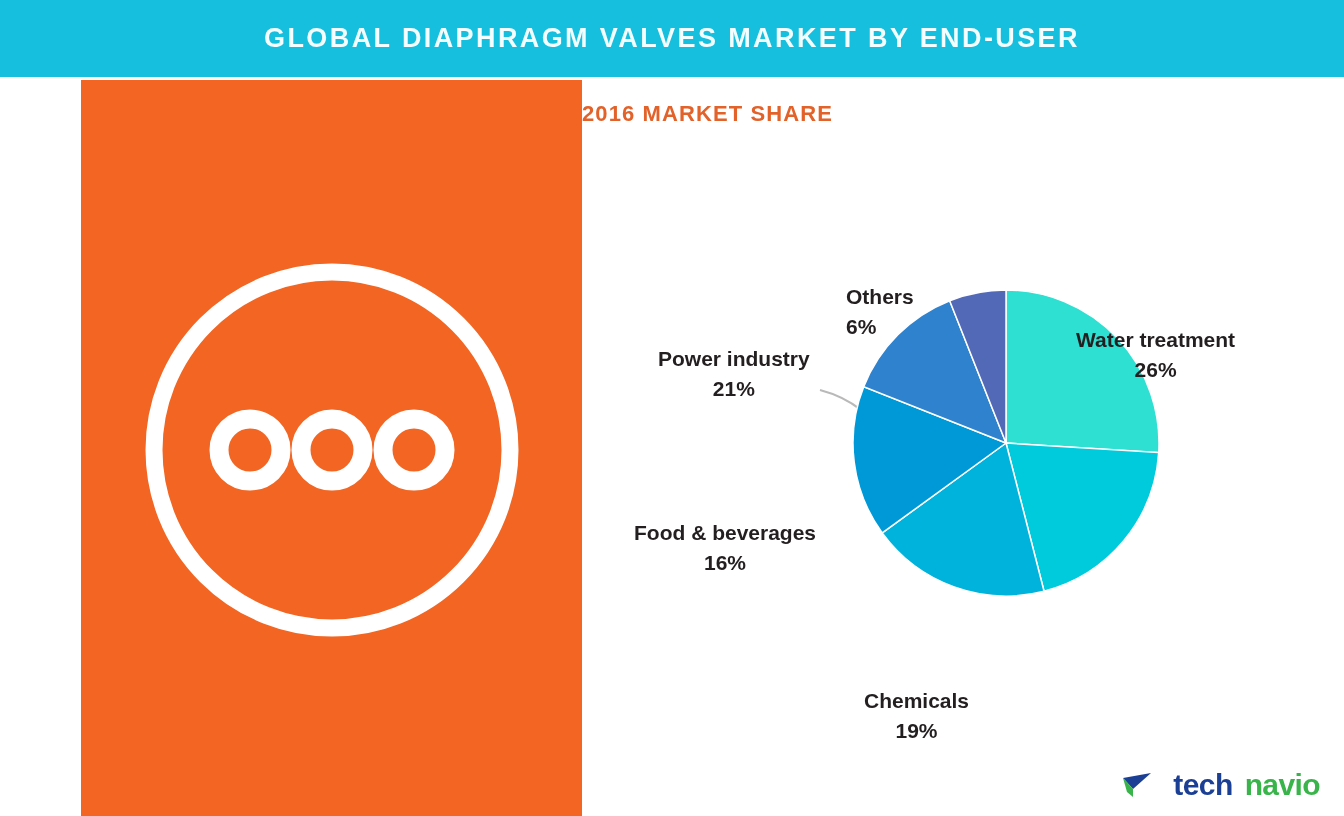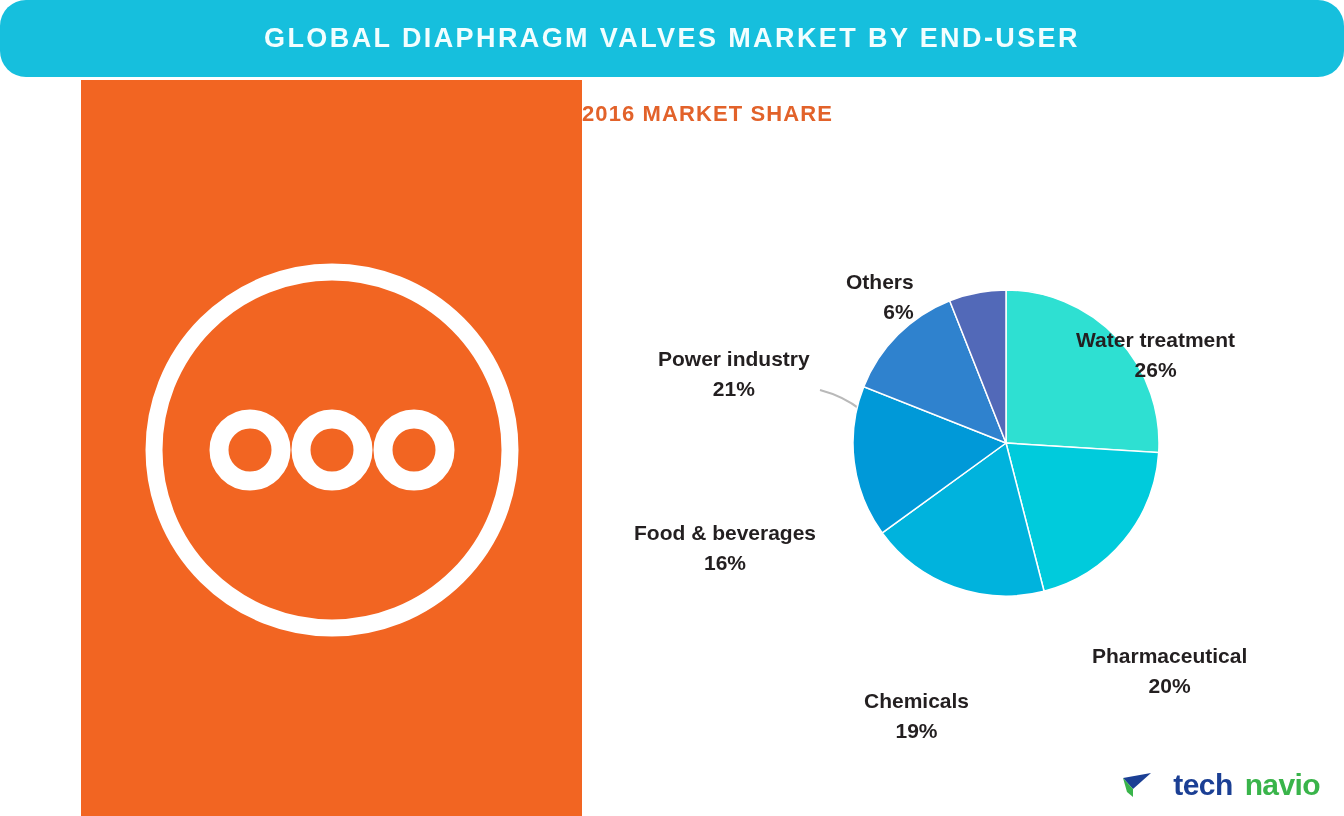--- a/index.html
+++ b/index.html
@@ -20,21 +20,20 @@
   
   .header-band {
     position: absolute;
     left: 0; top: 0;
     width: 1344px;
     height: 77px;
     background: #16bfdd;
     display: flex;
     align-items: center;
     justify-content: center;
-    border-radius: 26px;
   }
   .header-title {
     color: #f2feff;
     font-size: 27px;
     font-weight: 700;
     letter-spacing: 2.4px;
     text-transform: uppercase;
     font-family: "Liberation Sans", sans-serif;
     white-space: nowrap;
   }
@@ -90,21 +89,21 @@
     white-space: nowrap;
   }
   .pie-label .lbl-name { display: block; }
   .pie-label .lbl-val  { display: block; }
 
   .lbl-water        { left: 494px;  top: 248px; text-align: center; }
   .lbl-pharma       { left: 510px;  top: 564px; text-align: center; }
   .lbl-chem         { left: 282px;  top: 609px; text-align: center; }
   .lbl-food         { left: 52px;   top: 441px; text-align: center; }
   .lbl-power        { left: 76px;   top: 267px; text-align: center; }
-  .lbl-others       { left: 264px;  top: 190px; text-align: right; }
+  .lbl-others       { left: 264px;  top: 205px; text-align: left; }
 
   
   .brand {
     position: absolute;
     right: 24px;
     bottom: 16px;
     display: flex;
     align-items: center;
     gap: 18px;
   }
@@ -165,24 +164,20 @@
           <path id="s4" fill="#2f82ce" stroke="#ffffff" stroke-width="1.5" d="M 424 366 L 281.74 309.68 A 153 153 0 0 1 367.68 223.74 Z"></path>
           <path id="s5" fill="#5269b8" stroke="#ffffff" stroke-width="1.5" d="M 424 366 L 367.68 223.74 A 153 153 0 0 1 424.00 213.00 Z"></path>
         </g>
       </svg>
 
       <div class="pie-label lbl-water">
         <span class="lbl-name">Water treatment</span>
         <span class="lbl-val">26%</span>
       </div>
 
-      <div class="pie-label lbl-pharma">
-        <span class="lbl-name">Pharmaceutical</span>
-        <span class="lbl-val">20%</span>
-      </div>
 
       <div class="pie-label lbl-chem">
         <span class="lbl-name">Chemicals</span>
         <span class="lbl-val">19%</span>
       </div>
 
       <div class="pie-label lbl-food">
         <span class="lbl-name">Food &amp; beverages</span>
         <span class="lbl-val">16%</span>
       </div>

